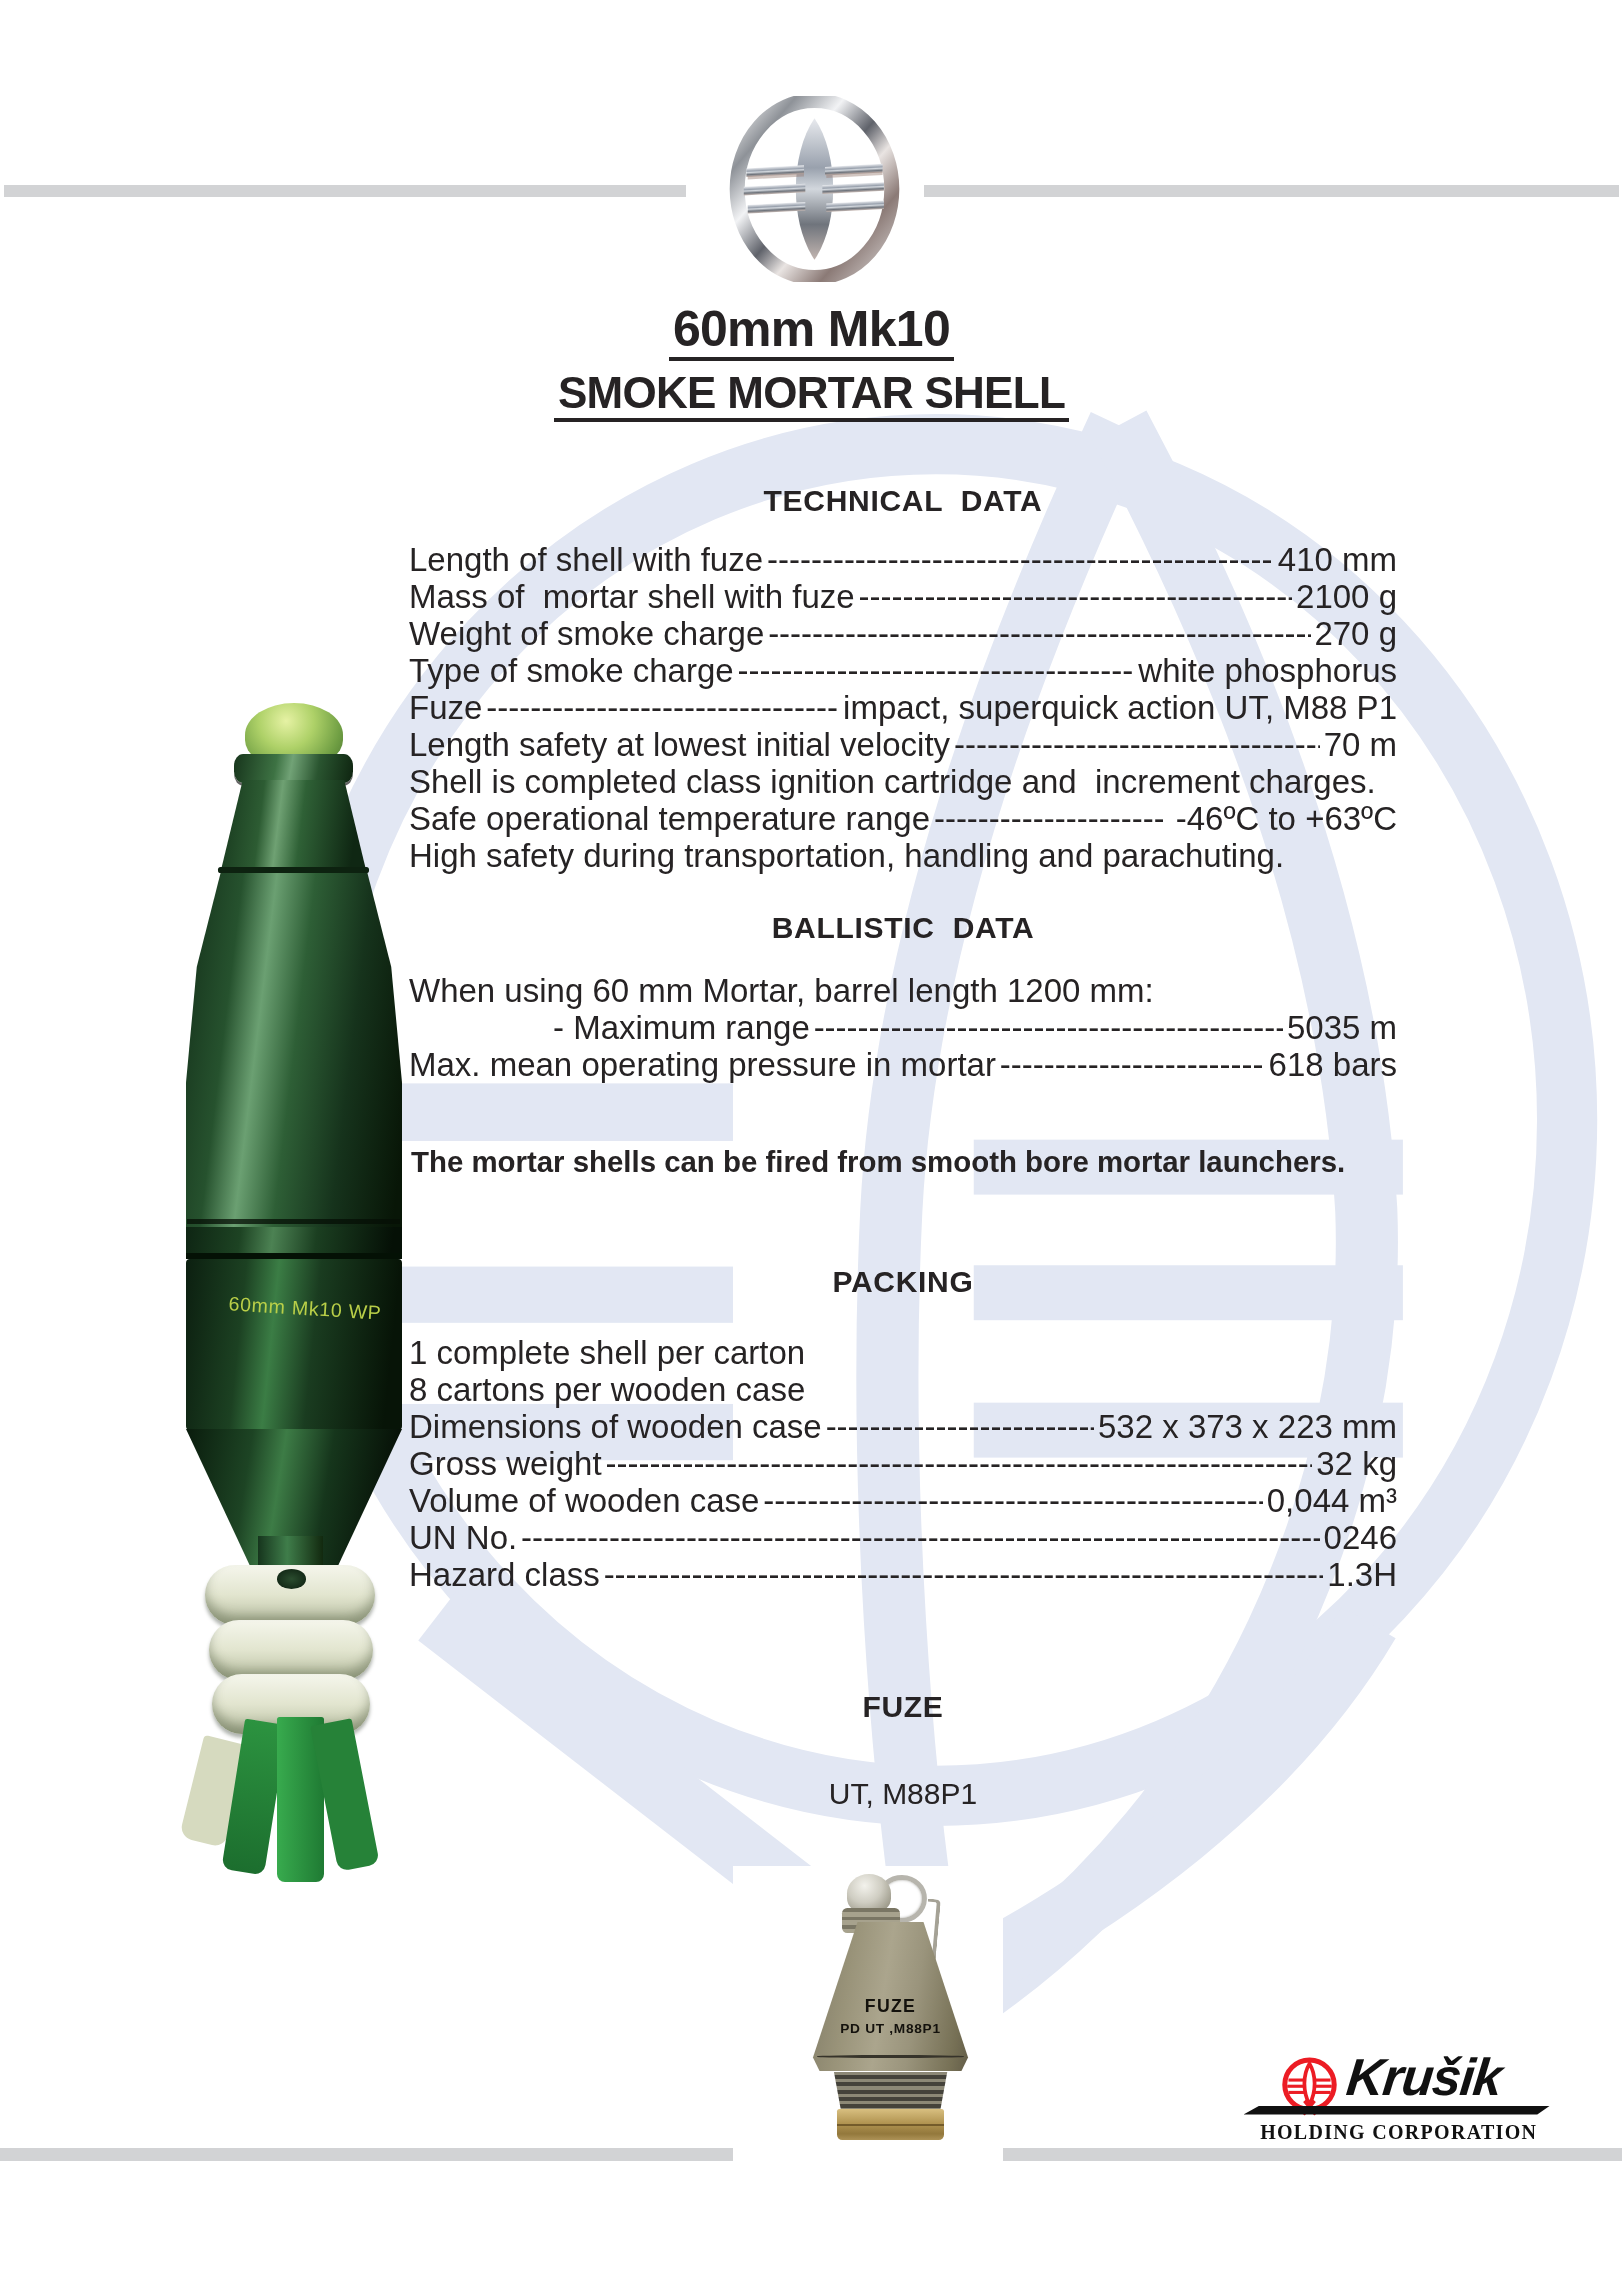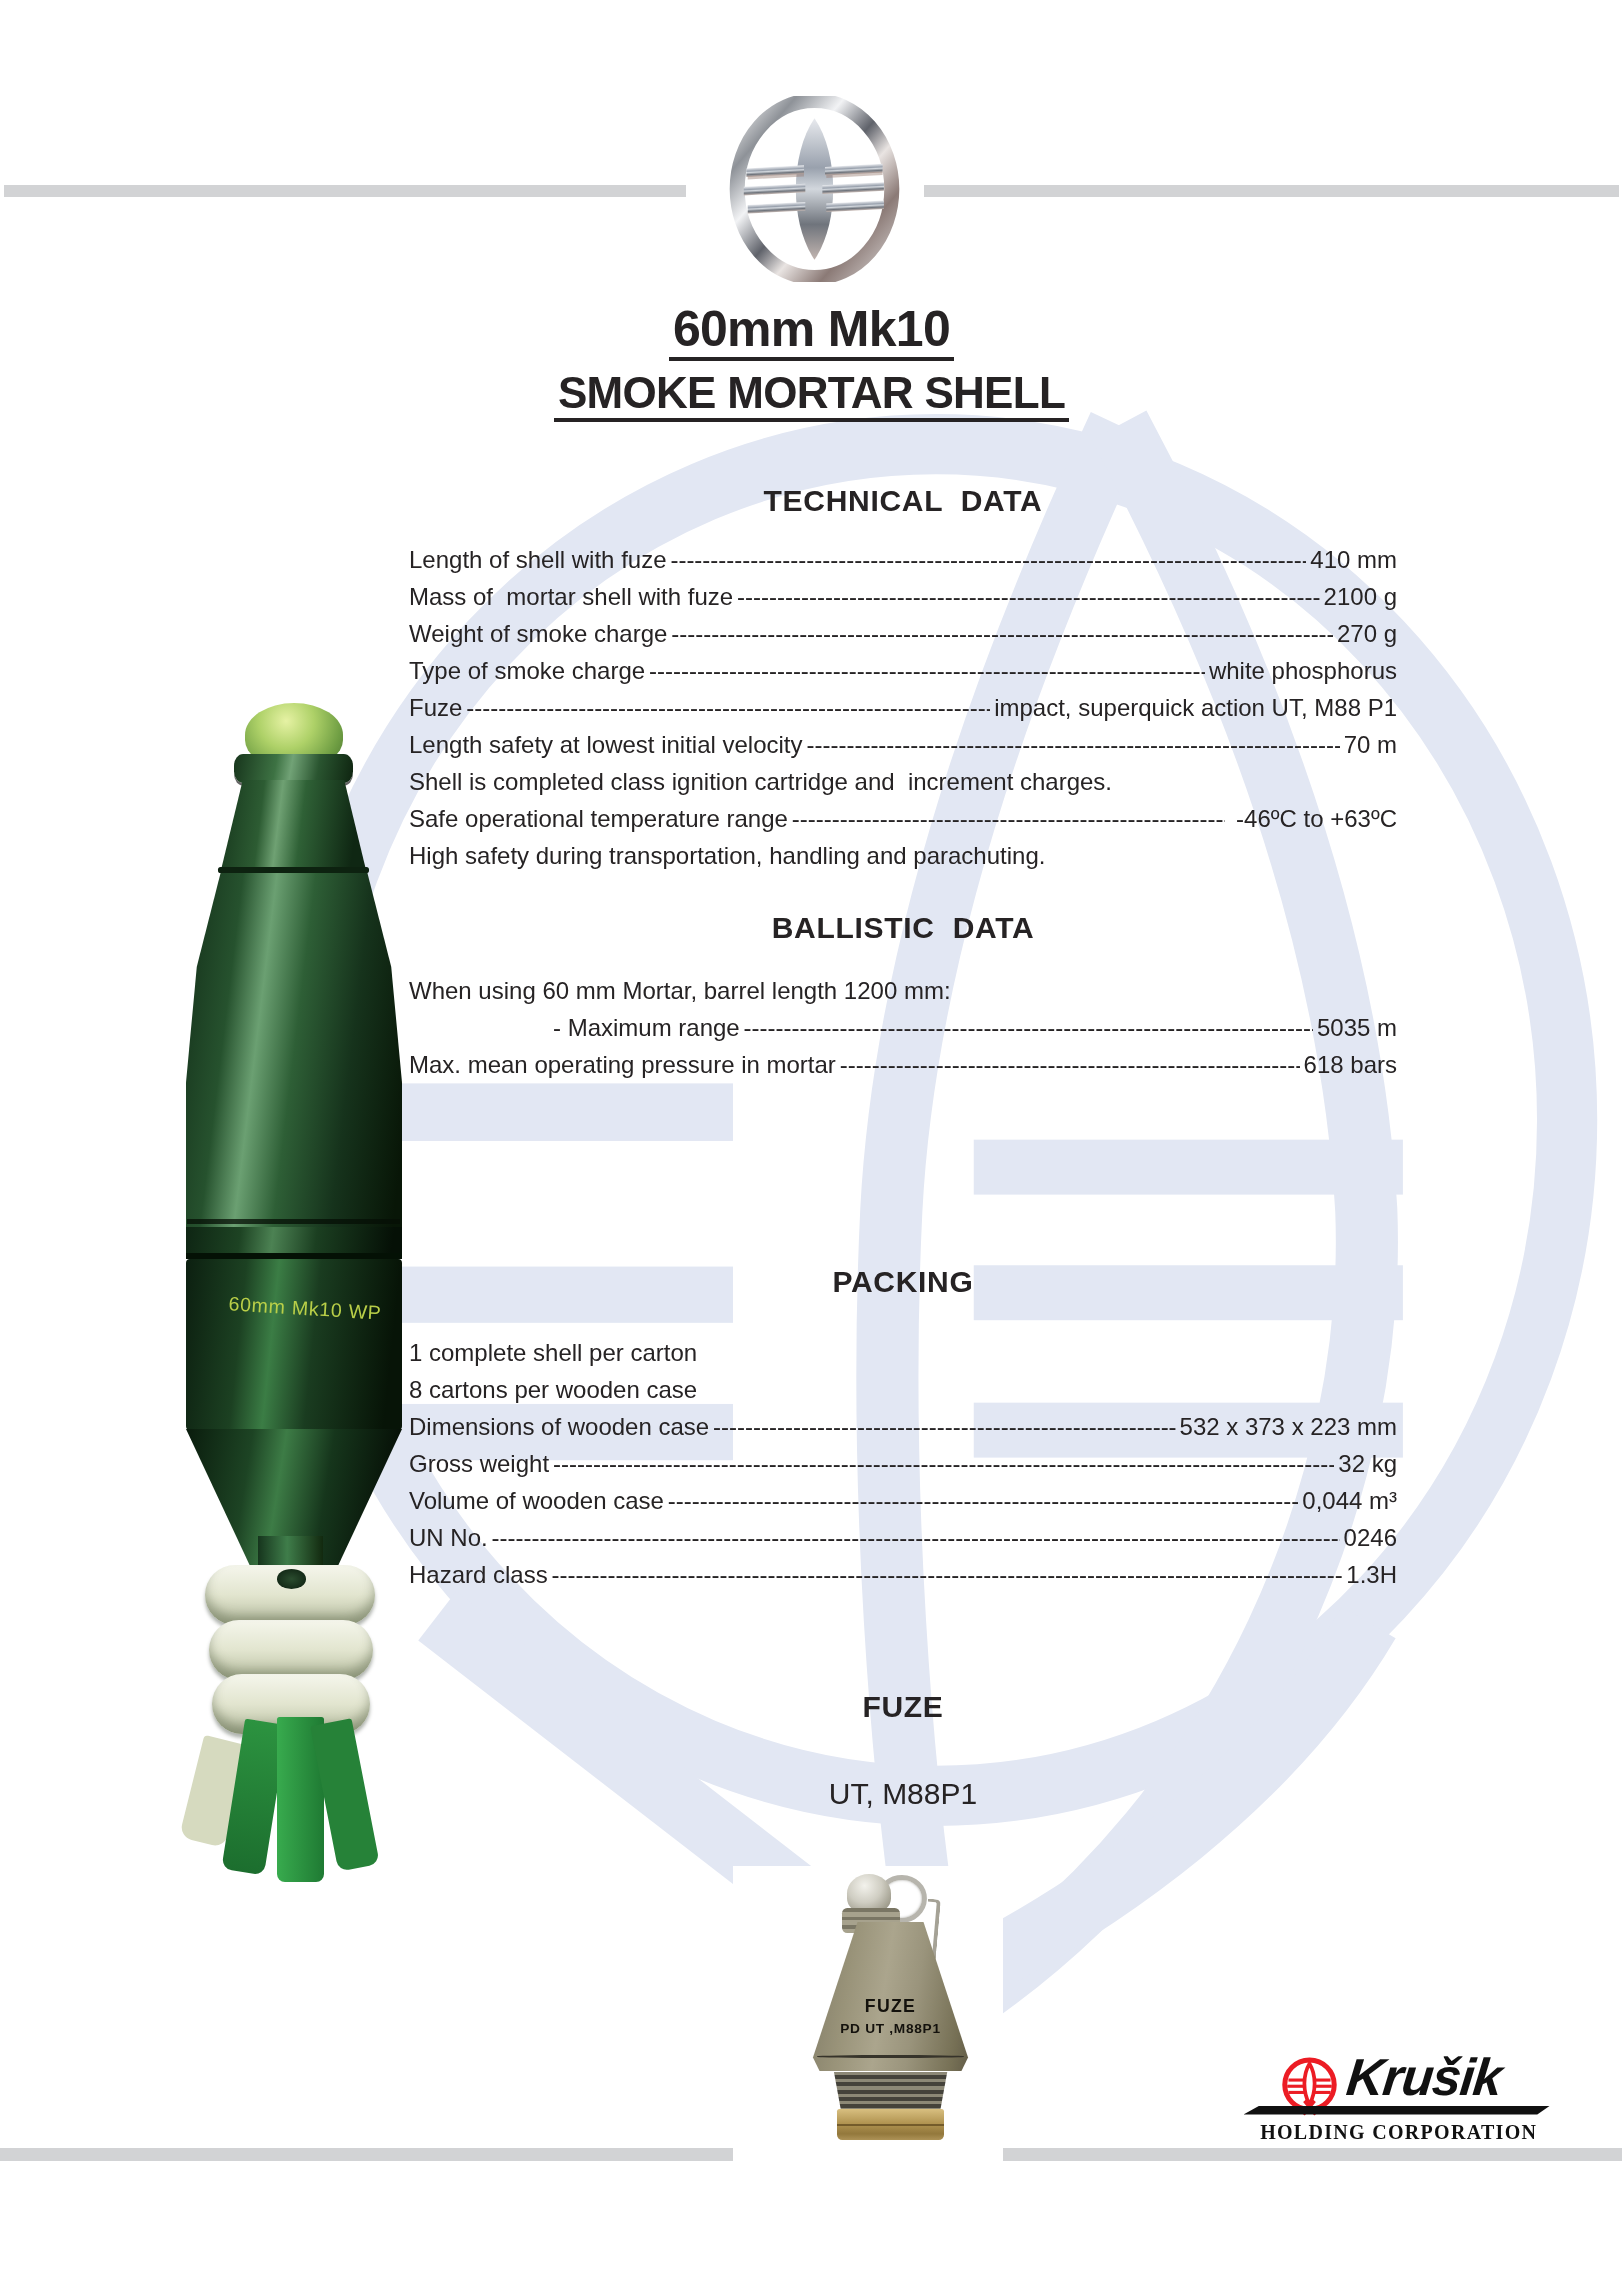--- a/index.html
+++ b/index.html
@@ -20,21 +20,21 @@
   
   .title-wrap{position:absolute; left:0; width:1623px; text-align:center; z-index:4;}
   .title-inner{display:inline-block; font-weight:bold; color:#262324;
     border-bottom:4.6px solid #262324; padding:0 3.9px 2.6px 3.9px; line-height:1; letter-spacing:-0.7px;}
   .title1{top:300px; font-size:50px;}
   .title2{top:368px; font-size:44px;}
   
   .section-head{position:absolute; left:409px; width:988px; text-align:center;
     font-weight:bold; font-size:30px; letter-spacing:0.7px; white-space:pre; z-index:4; line-height:1;}
   .rows{position:absolute; left:409px; width:988px; z-index:4;}
-  .spec-row{height:37px; display:flex; align-items:baseline; font-size:24px; line-height:37px; white-space:pre;}
+  .spec-row{height:37px; display:flex; align-items:baseline; font-size:33px; line-height:37px; white-space:pre;}
   .spec-row .lbl{white-space:pre;}
   .spec-row .dots{flex:1 1 auto; overflow:hidden; white-space:nowrap; margin:0 3.9px; letter-spacing:0;}
   .spec-row .val{white-space:pre; text-align:right;}
   .indent1{padding-left:144px;}
   .note-line{position:absolute; left:411px; top:1144px; width:1021px; font-size:29.4px;
     font-weight:bold; z-index:4; line-height:1.2;}
   .fuze-model{position:absolute; left:409px; top:1779px; width:988px; text-align:center;
     font-size:30px; z-index:4; line-height:1;}
   
   .shell{position:absolute; left:149px; top:692px; width:275px; height:1184px; z-index:3;}
@@ -243,20 +243,21 @@
       <span class="dots">------------------------------------------------------------------------------------------------------------------------------------------------------------------------------------------------------------------------------------------------------------------------------------------------------------</span>
       <span class="val">5035 m</span>
     </div>
     <div class="spec-row">
       <span class="lbl">Max. mean operating pressure in mortar</span>
       <span class="dots">------------------------------------------------------------------------------------------------------------------------------------------------------------------------------------------------------------------------------------------------------------------------------------------------------------</span>
       <span class="val">618 bars</span>
     </div>
   </div>
 
+  <div class="note-line">The mortar shells can be fired from smooth bore mortar launchers.</div>
 
   <div class="section-head" style="top:1267px;">PACKING</div>
   <div class="rows" style="top:1334px;">
     <div class="spec-row">
       <span class="lbl">1 complete shell per carton</span>
     </div>
     <div class="spec-row">
       <span class="lbl">8 cartons per wooden case</span>
     </div>
     <div class="spec-row">

